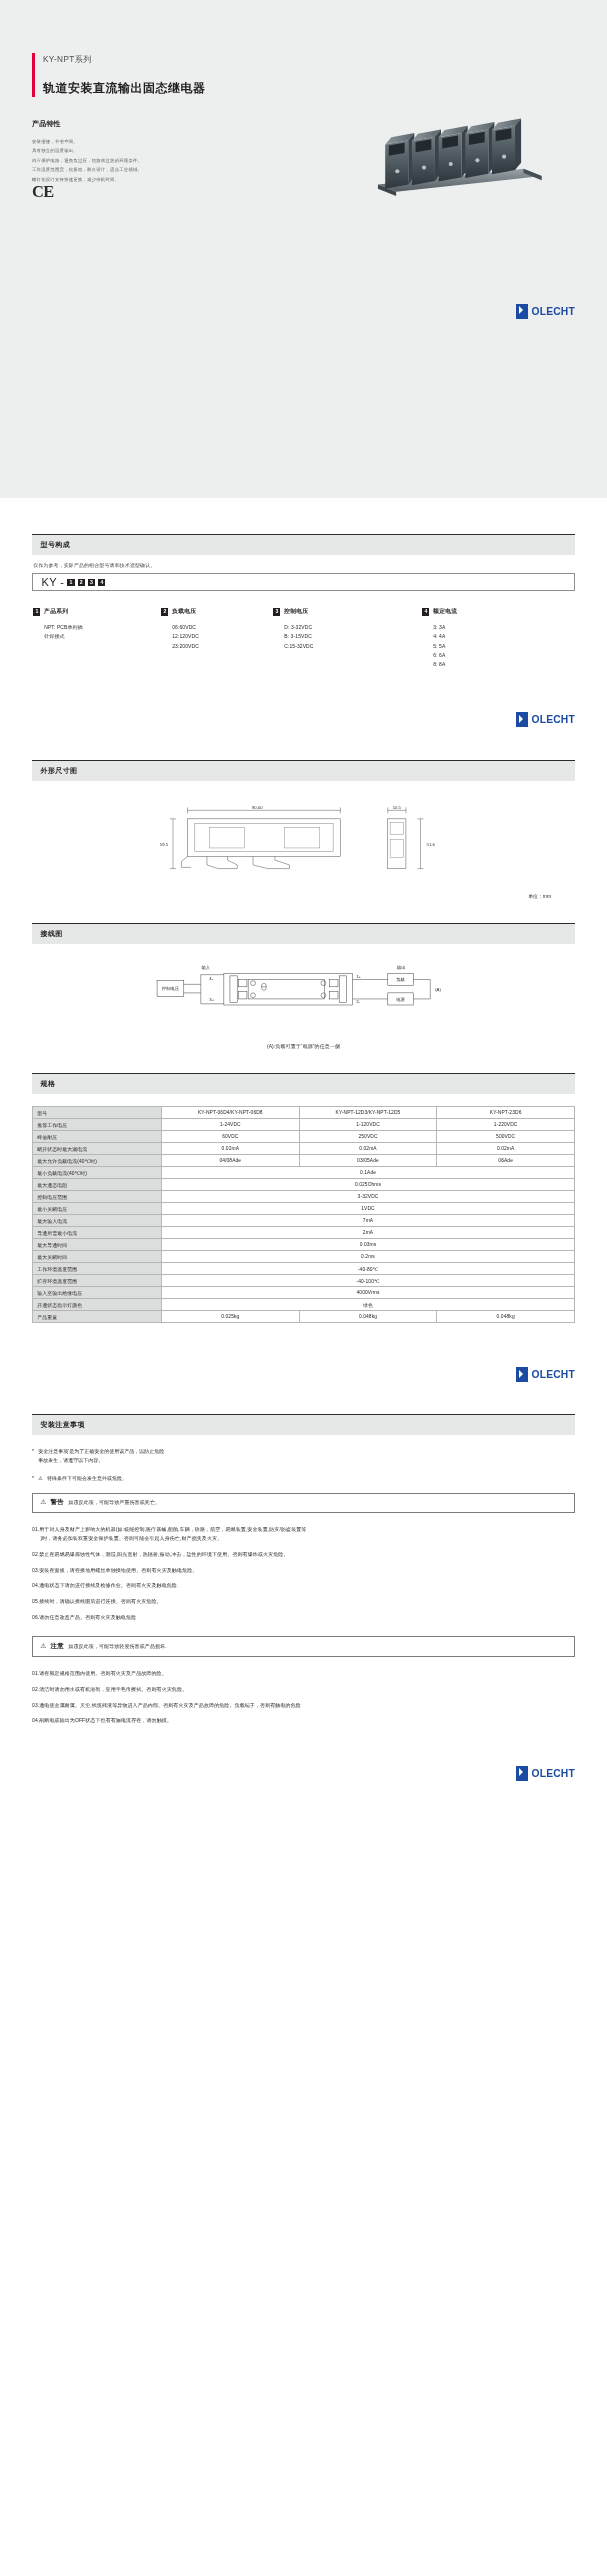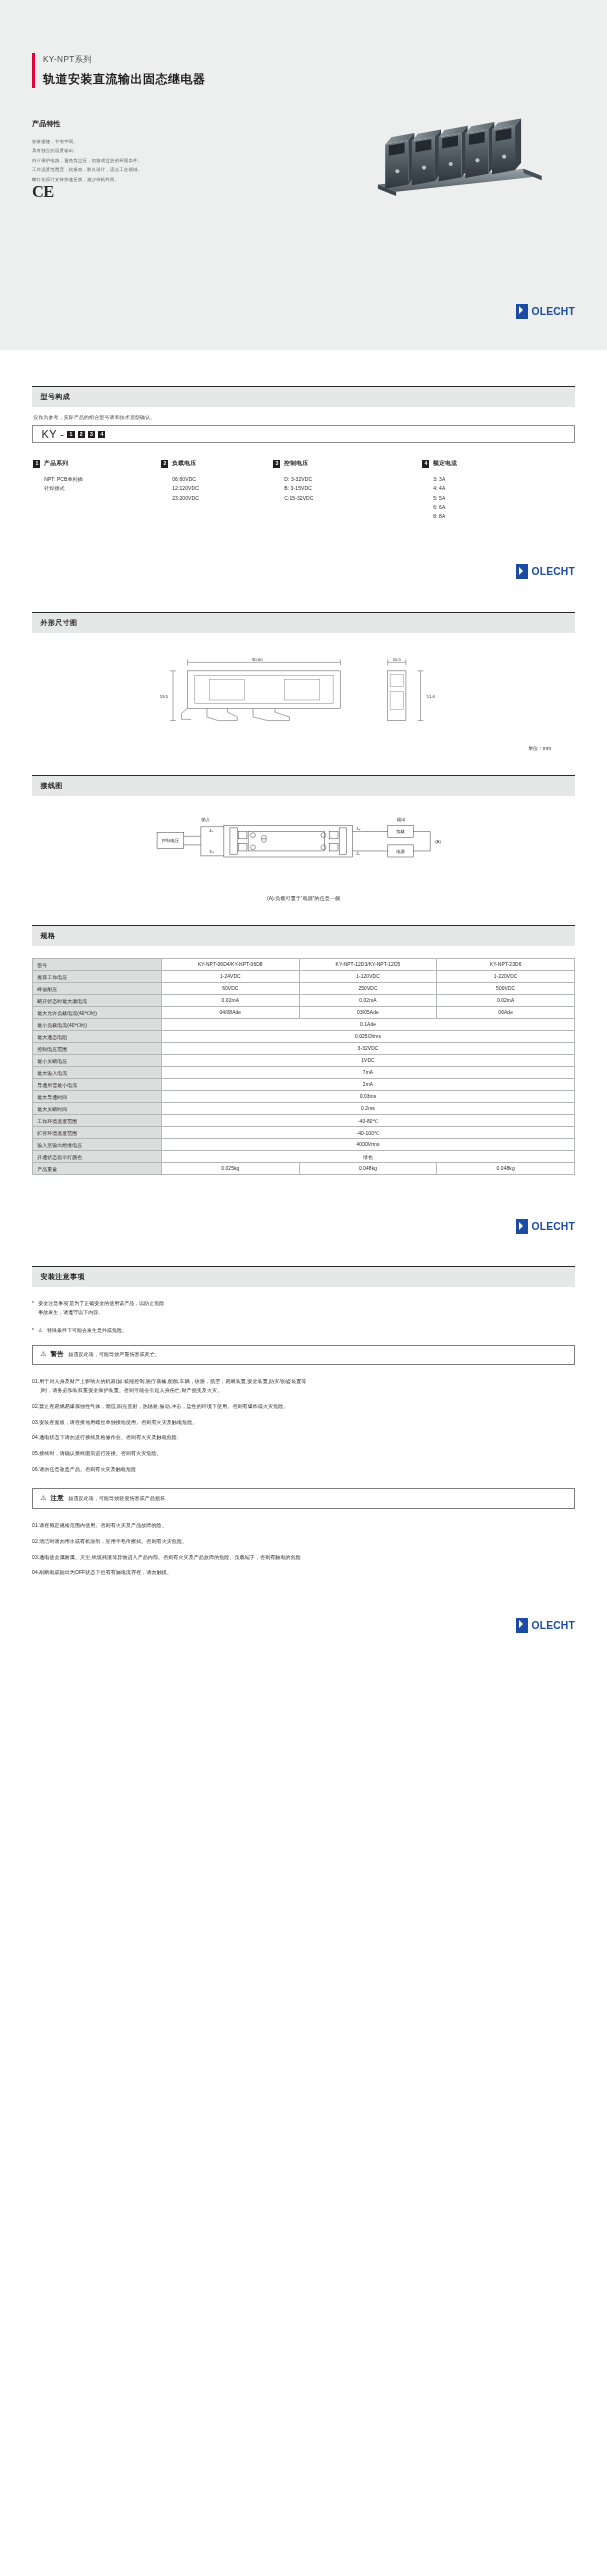--- a/index.html
+++ b/index.html
@@ -10,21 +10,21 @@
     color: #231f20;
     -webkit-font-smoothing: antialiased;
   }
   .page { width: 607px; position: relative; }
 
   
   .hero {
     background: #edeeee;
     padding: 53px 0 0 0;
     position: relative;
-    height: 350px;
+    height: 498px;
   }
   .hero-title-wrap {
     display: flex;
     align-items: stretch;
     padding-left: 32px;
     gap: 8px;
   }
   .title-bar {
     width: 3px;
     background: #e2003c;
@@ -38,21 +38,21 @@
     color: #4c4c4c;
     line-height: 1.45;
     font-weight: 400;
   }
   .hero-name {
     font-size: 12px;
     font-weight: 700;
     color: #231f20;
     letter-spacing: 0.5px;
     line-height: 1.5;
-    margin-top: 5px;
+    margin-top: 14px;
   }
 
   
   .features {
     position: absolute;
     left: 32px;
     top: 119px;
     width: 146px;
   }
   .features h3 {

